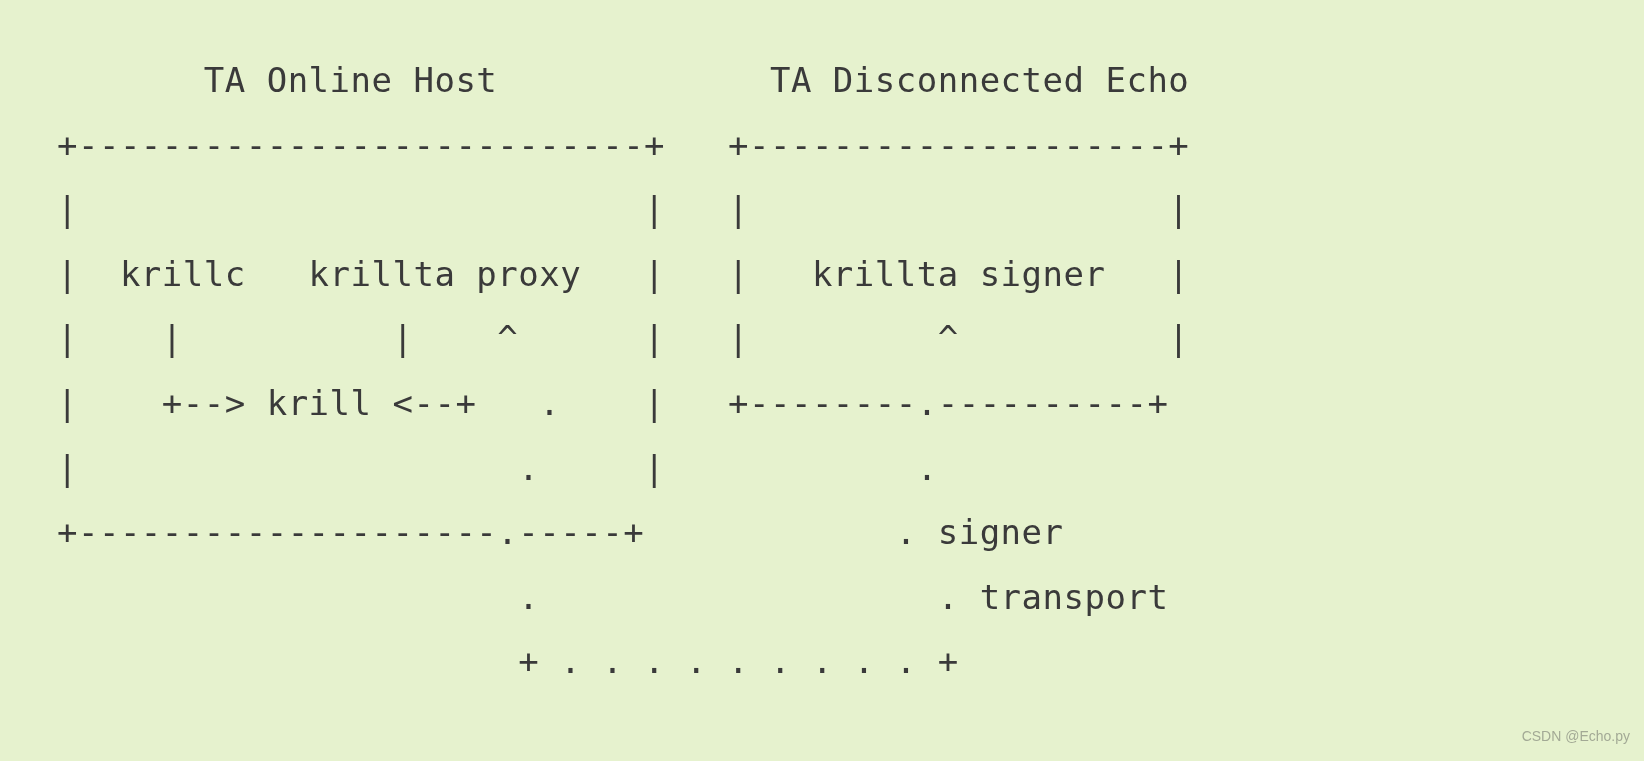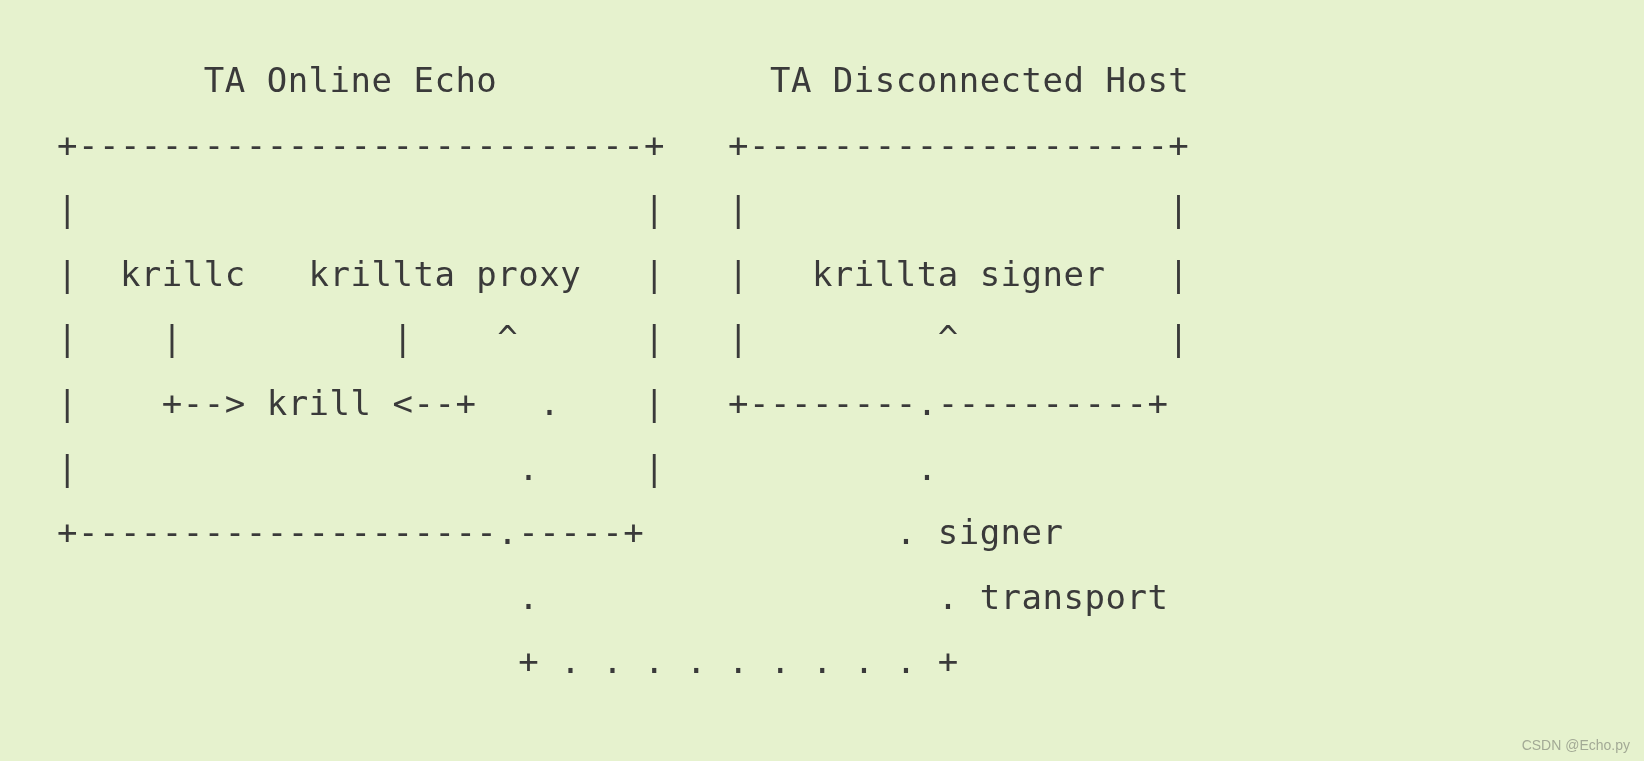--- a/index.html
+++ b/index.html
@@ -18,31 +18,31 @@
     .diagram {
       white-space: pre;
       font-size: 34px;
       line-height: 1.9;
       color: #3a3a3a;
       padding: 48px 36px;
       letter-spacing: 0.5px;
     }
     .watermark {
       position: absolute;
-      bottom: 8px;
+      bottom: 17px;
       right: 14px;
       font-family: Arial, sans-serif;
       font-size: 14px;
       color: rgba(80,80,80,0.45);
     }
   </style>
 </head>
 <body>
 
-<pre class="diagram"><span>        TA Online Echo             TA Disconnected Host</span>
+<pre class="diagram"><span>        TA Online Host             TA Disconnected Echo</span>
 <span> +---------------------------+   +--------------------+</span>
 <span> |                           |   |                    |</span>
 <span> |  krillc   krillta proxy   |   |   krillta signer   |</span>
 <span> |    |          |    ^      |   |         ^          |</span>
 <span> |    +--&gt; krill &lt;--+   .    |   +--------.----------+</span>
 <span> |                     .     |            .</span>
 <span> +--------------------.-----+            . signer</span>
 <span>                       .                   . transport</span>
 <span>                       + . . . . . . . . . +</span></pre>
 

